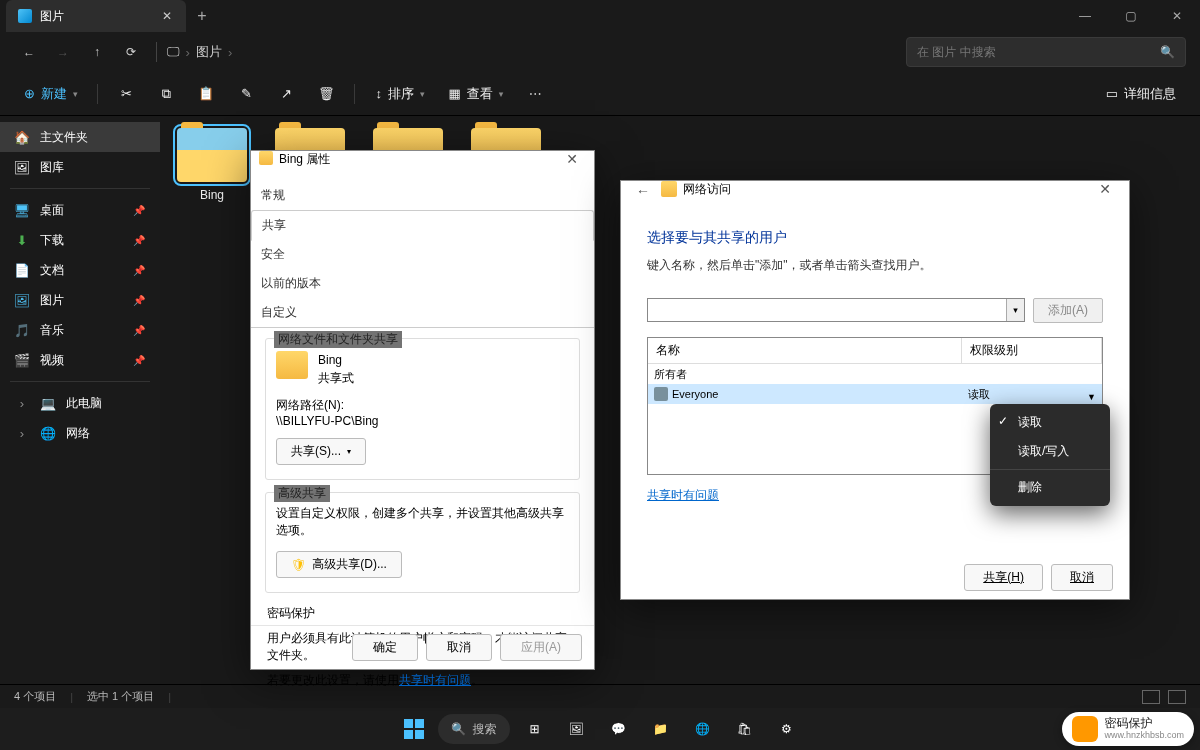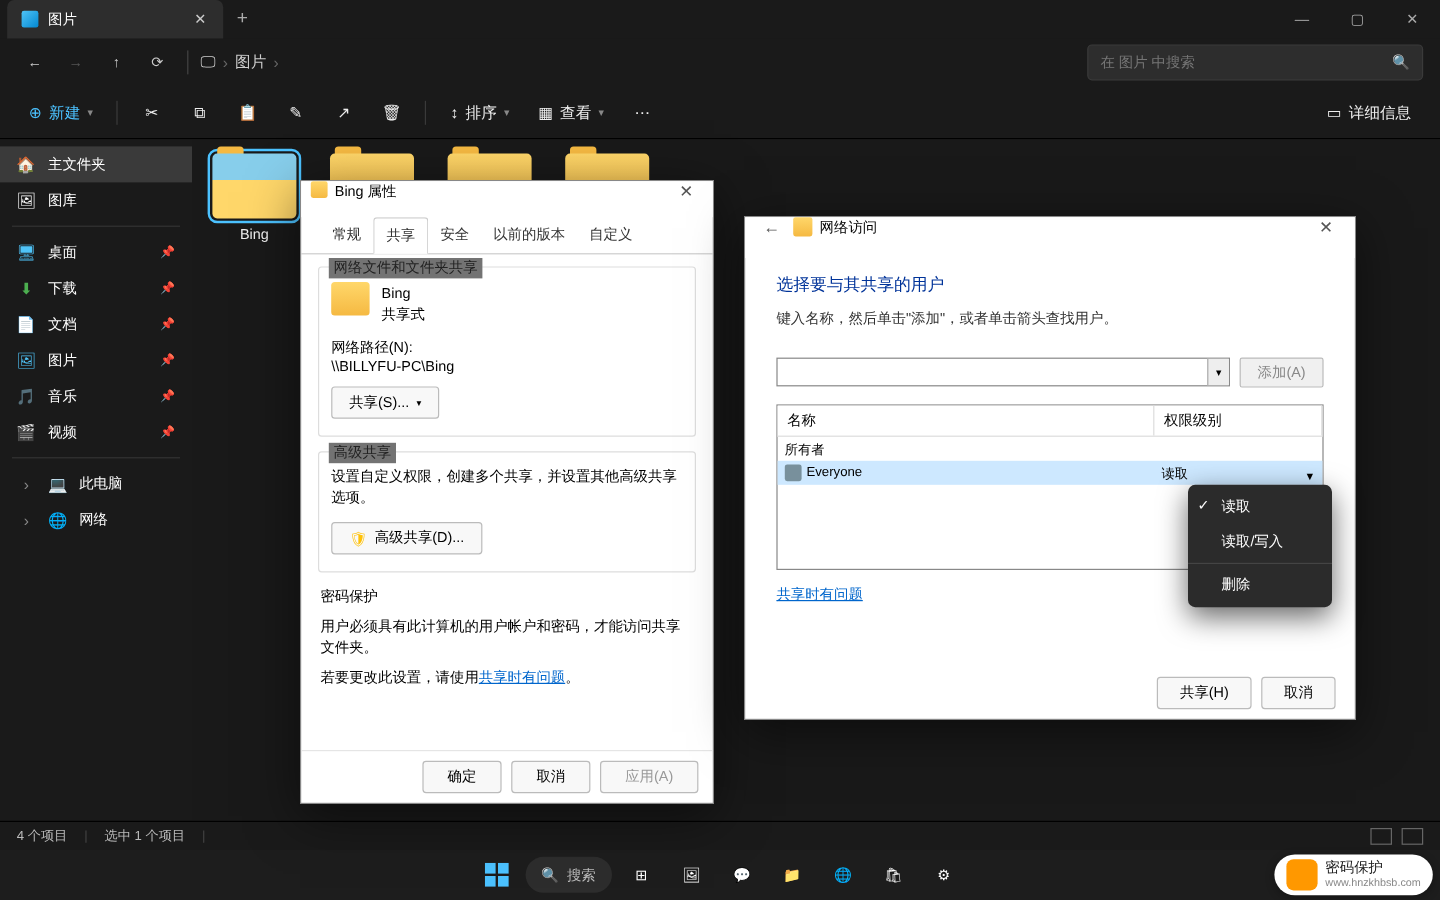--- a/index.html
+++ b/index.html
@@ -62,21 +62,21 @@
 .task-item { width:36px; height:36px; display:flex; align-items:center; justify-content:center; border-radius:4px; cursor:pointer; }
 .task-search { display:flex; align-items:center; gap:6px; background:#2d2d2d; border-radius:16px; height:30px; padding:0 14px; color:#bbb; font-size:12px; }
 .task-right { position:absolute; right:10px; display:flex; align-items:center; gap:10px; font-size:11px; color:#ccc; }
 
 
 .dialog { position:absolute; background:#fff; color:#000; border:1px solid #888; box-shadow:0 10px 40px rgba(0,0,0,0.5); font-size:12px; }
 .dlg-props { left:250px; top:150px; width:345px; height:520px; }
 .dlg-title { height:30px; display:flex; align-items:flex-start; padding:0 8px; gap:6px; background:#fff; }
 .dlg-title .dico { width:14px; height:14px; background:linear-gradient(#ffd76a,#f5b942); border-radius:2px;}
 .dlg-title .dclose { margin-left:auto; width:28px; text-align:center; cursor:pointer; color:#555; font-size:14px;}
-.dlg-tabs { display:flex; border-bottom:1px solid #ccc; padding: 0 16px;}
+.dlg-tabs { display:flex; border-bottom:1px solid #ccc; padding: 0 0; flex-direction: column;}
 .dlg-tab { padding:6px 10px; cursor:pointer; font-size:12px; color:#333; }
 .dlg-tab.active { border:1px solid #ccc; border-bottom:1px solid #fff; background:#fff; margin-bottom:-1px; border-radius:3px 3px 0 0;}
 .dlg-body { padding: 10px 14px; height: calc(100% - 30px - 28px - 44px); overflow:auto;}
 .group { border:1px solid #ddd; border-radius:3px; padding:12px 10px 14px; margin-bottom:12px; position:relative;}
 .group-title { position:absolute; top:-8px; left:8px; background:#737373; padding:0 4px; font-size:12px; color:#222;}
 .share-row { display:flex; gap:10px; align-items:flex-start; margin-bottom:10px;}
 .share-ico { width:32px; height:28px; background:linear-gradient(#ffd76a,#f5b942); border-radius:3px; position:relative;}
 .share-info div { line-height:1.5; }
 .winbutton { display:inline-flex; align-items:center; gap:6px; border:1px solid #bbb; background:#f8f8f8; border-radius:3px; padding:4px 14px; cursor:pointer; font-size:12px;}
 .winbutton .chev { font-size:8px;}
@@ -109,21 +109,21 @@
 .uico.grp { background:#78909c; border-radius:2px;}
 .perm-drop { font-size:9px;}
 
 
 .dropdown { position:absolute; background:#2b2b2b; color:#fff; border-radius:6px; box-shadow:0 8px 24px rgba(0,0,0,0.6); padding:4px 0; min-width:120px; font-size:12px;}
 .dd-item { padding:6px 14px 6px 28px; cursor:pointer; position:relative;}
 .dd-item.checked::before { content:"✓"; position:absolute; left:8px;}
 .dd-sep { height:1px; background:#444; margin:3px 0;}
 
 .net-link { margin-top:12px;}
-.net-footer { position:absolute; bottom:0; left:0; right:0; height:44px; display:flex; justify-content:flex-end; align-items:center; gap:8px; padding:0 16px;}
+.net-footer { position:absolute; bottom:0; left:0; right:0; height:44px; display:flex; justify-content:flex-end; align-items:center; gap:8px; padding:0 16px;text-decoration:underline;}
 .net-footer .winbutton { padding:4px 18px;}
 
 
 .wm { position:absolute; right:6px; bottom:4px; background:#fff; border-radius:20px; padding:4px 10px; display:flex; align-items:center; gap:6px; box-shadow:0 2px 8px rgba(0,0,0,0.3);}
 .wm-ico { width:26px; height:26px; background:#ff9800; border-radius:6px; position:relative;}
 .wm-txt { color:#1a1a1a; font-size:12px; line-height:1.1;}
 .wm-txt .sm { font-size:9px; color:#888;}
 
 svg { display:block; }
 </style>

